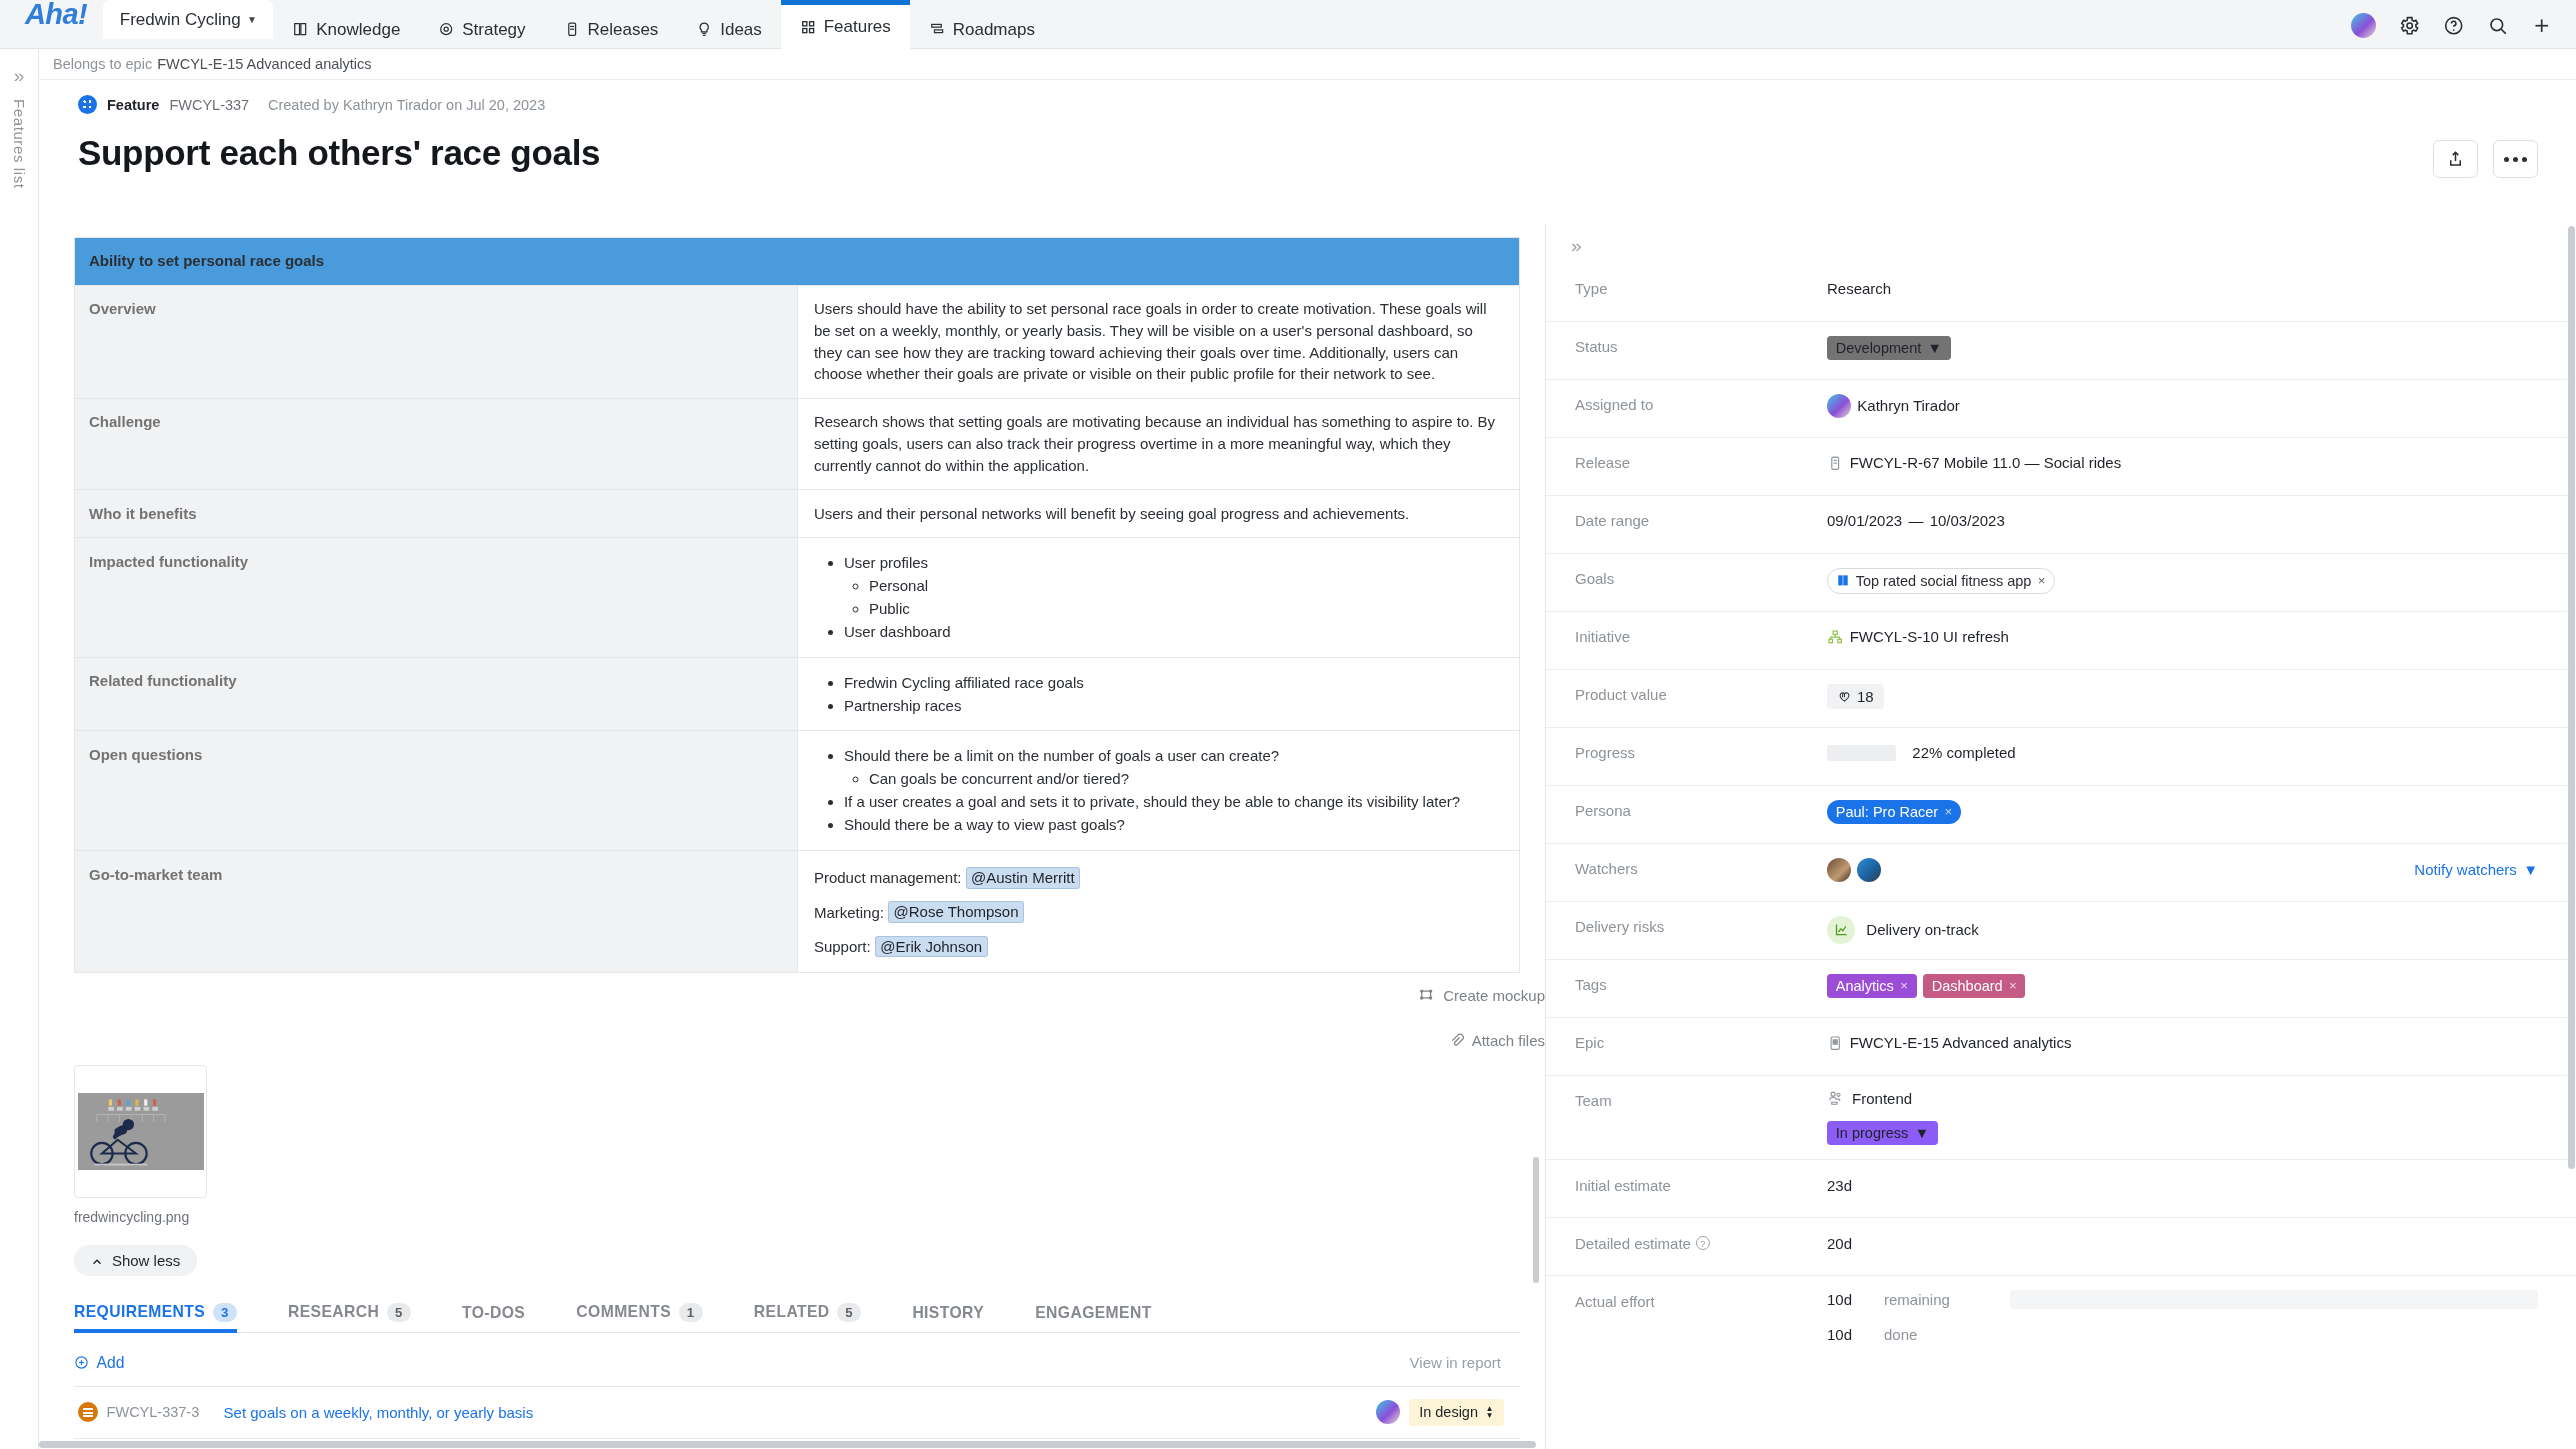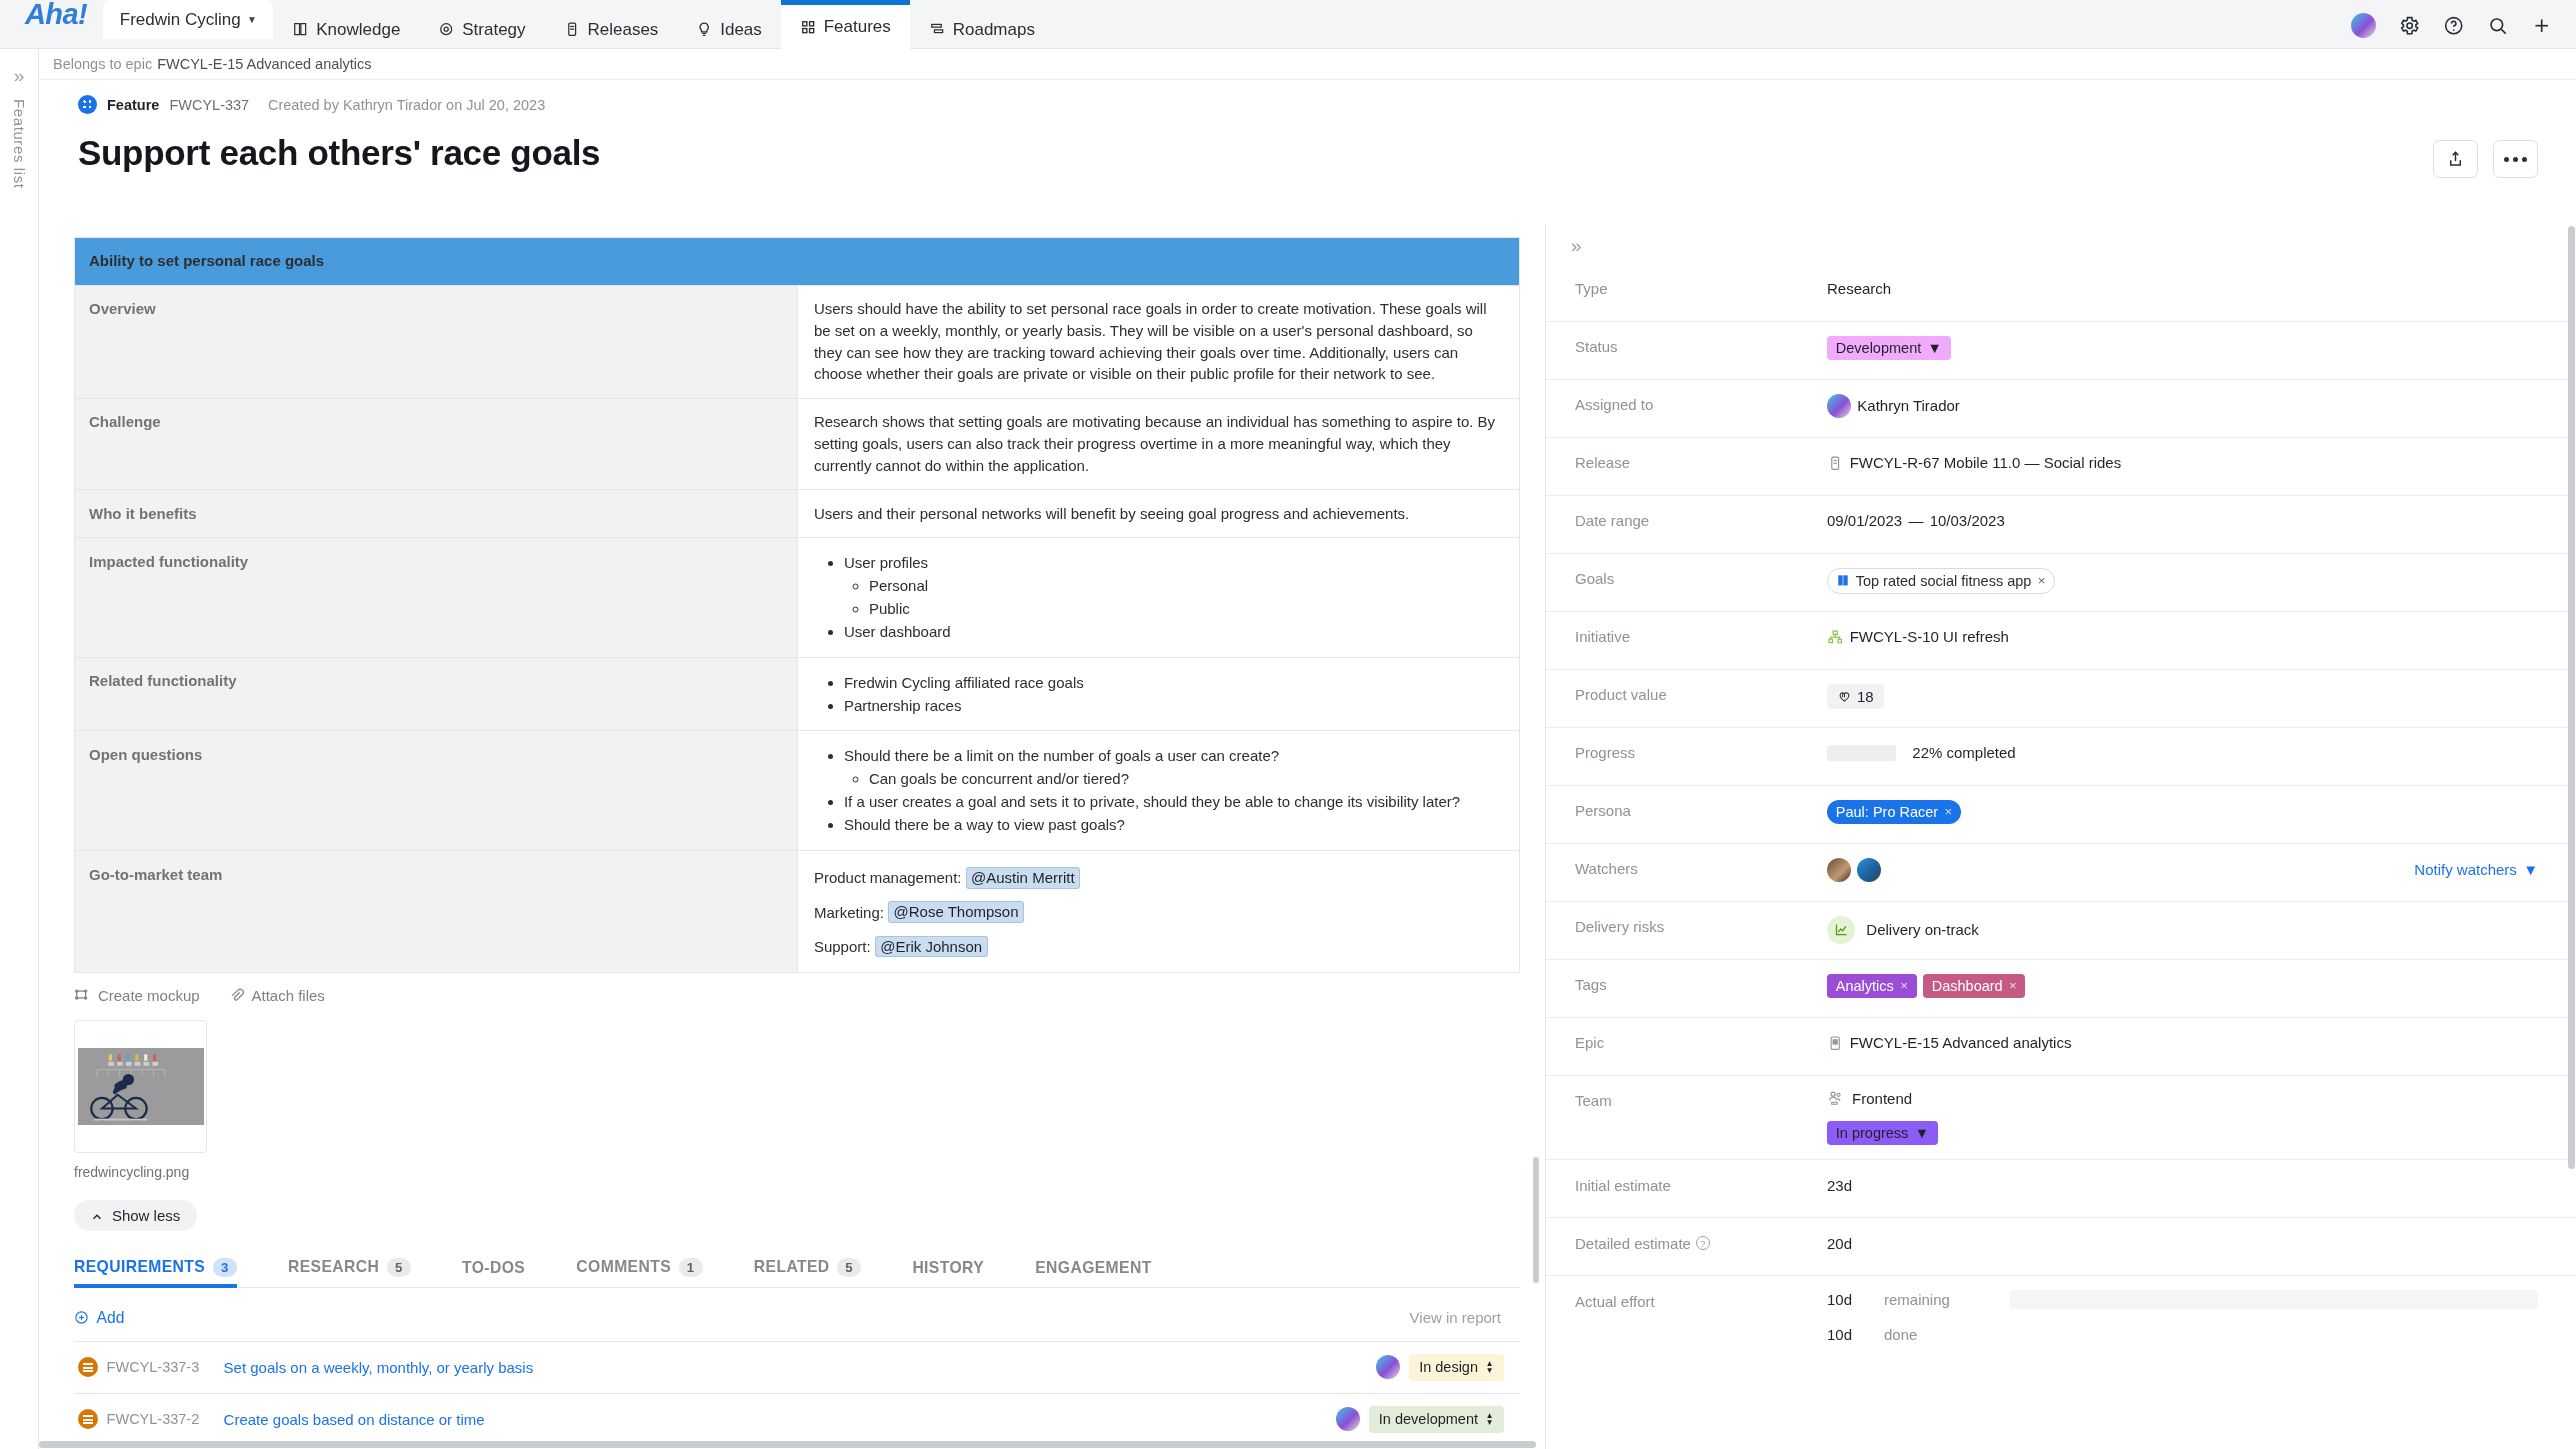--- a/index.html
+++ b/index.html
@@ -133,21 +133,21 @@
   .gtm-line { margin: 3.8px 0 12.6px 0; }
   .gtm-line:last-child { margin-bottom: 1.3px; }
   .mention {
     background: #c9dcf0; border: 0.6px solid #a9c4e0; border-radius: 3.1px;
     padding: 1.3px 4.4px; color: #1f2329;
   }
 
   
   .attach-bar {
     display: flex; align-items: flex-end; gap: 28px;
-    margin-top: 14px; font-size: 15px; color: #7d8287;
+    margin-top: 14px; font-size: 15px; color: #7d8287; flex-direction: column;
   }
   .attach-bar span.t { display: flex; align-items: center; gap: 7.5px; }
   .thumb-card {
     width: 133px; height: 133px; border: 0.6px solid #e4e6e8; border-radius: 3.8px;
     margin-top: 16.4px; display: flex; align-items: center; justify-content: center;
     background: #fff; overflow: hidden;
   }
   .thumb-img { width: 126px; height: 77px; background: #9b9b9b; position: relative; }
   .fname { font-size: 14px; color: #6c7177; margin-top: 11.3px; }
   .showless {
@@ -233,21 +233,21 @@
   }
   .rp-value {
     flex: 1; font-size: 15px; color: #1f2329; display: flex;
     align-items: center; flex-wrap: wrap; gap: 6.3px; min-height: 22.6px;
   }
   .rp-value.col { flex-direction: column; align-items: flex-start; gap: 14px; }
   .tagchip {
     display: inline-flex; align-items: center; gap: 6.3px;
     border-radius: 3.8px; padding: 4.4px 8.8px; font-size: 14.5px;
   }
-  .chip-dev { background: #f0abfc; color: #1f2329; }
+  .chip-dev { background: #737373; color: #1f2329; }
   .chip-prog { background: #8b5cf6; color: #1f2329; }
   .chip-goal { background: #fff; border: 0.6px solid #d8dbdf; border-radius: 14px; color: #2b2f33; }
   .chip-persona { background: #1a73e8; color: #fff; border-radius: 14px; }
   .chip-analytics { background: #9b4dd8; color: #fff; border-radius: 3.8px; }
   .chip-dashboard { background: #c55a85; color: #fff; border-radius: 3.8px; }
   .chip-x { opacity: 0.75; font-size: 13.2px; }
   .chip-val { background: #f1f2f3; border-radius: 3.8px; padding: 4.4px 10px; display: inline-flex; align-items: center; gap: 5px; }
   .av-md {
     width: 24px; height: 24px; border-radius: 50%; flex: none;
     background: linear-gradient(135deg,#3fc8e8 0%,#8a4fd6 55%,#e8dbd4 100%);

